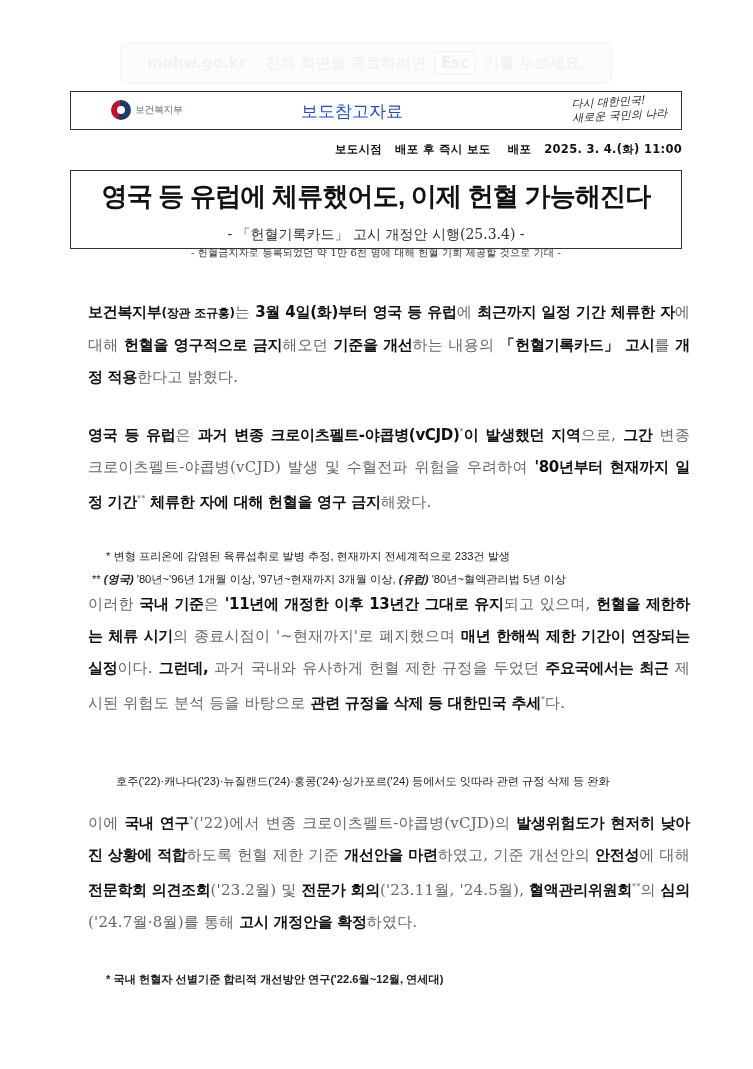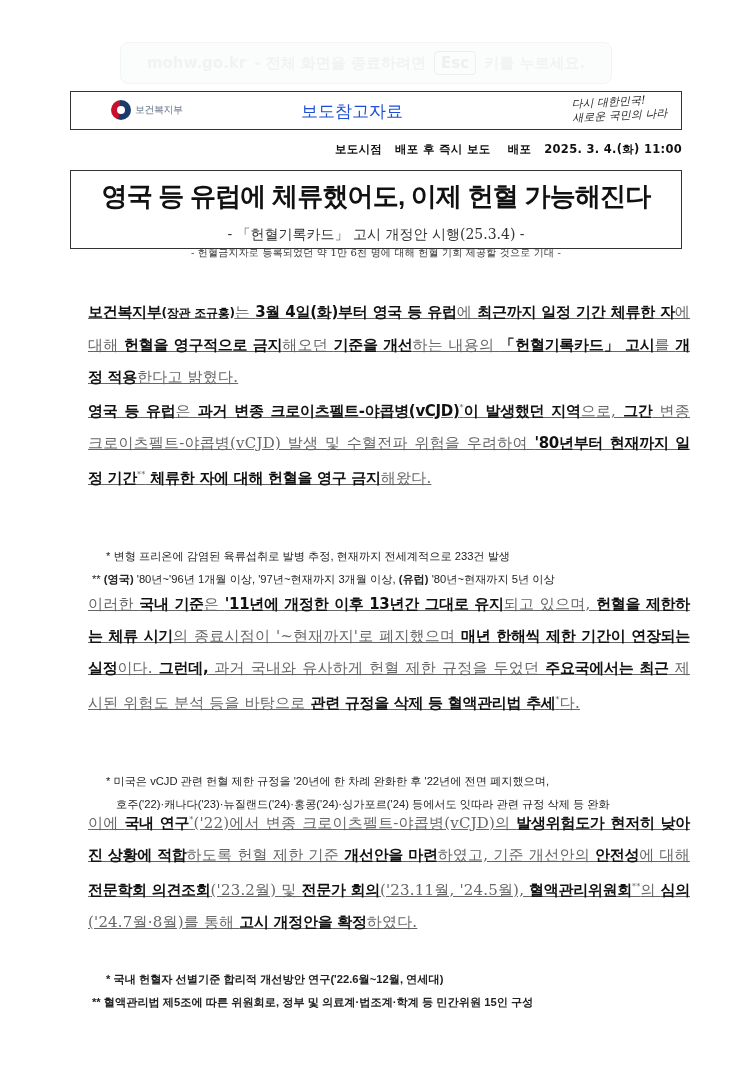--- a/index.html
+++ b/index.html
@@ -36,24 +36,24 @@
       border: 1.5px solid #333; text-align: center;
     }
     .main-title { font-size: 26px; font-weight: bold; margin-top: 8px; letter-spacing: -0.8px; font-family: "Liberation Sans", sans-serif; text-align: center; }
     .subtitle { font-family: "DejaVu Serif", serif; font-size: 14px; color: #333; margin-top: 12px; }
     .subtitle2 { font-family: "DejaVu Serif", serif; font-size: 10px; color: #333; margin-top: 2px; letter-spacing: 0.2px; }
 
     .para { position: absolute; left: 70px; width: 620px; font-size: 15px; line-height: 32px;
       font-family: "DejaVu Serif", serif; color: #666; text-align: justify; letter-spacing: 0.2px; }
     .para b { font-family: "DejaVu Sans", sans-serif; color: #111; font-weight: bold; letter-spacing: -0.3px; }
     .para sup { font-size: 8px; color: #555; }
-    .indent { padding-left: 18px; text-decoration: underline; }
+    .indent { padding-left: 18px; }
 
     .note { position: absolute; left: 92px; width: 598px; font-size: 11.2px; line-height: 23px; color: #222; font-family: "Liberation Sans", sans-serif; margin-top: 32px; }
-    .note b { font-weight: bold; }
+    .note b { font-weight: bold; font-style: italic; }
     .note .nl { display: block; white-space: nowrap; }
   </style>
 </head>
 <body>
 
 <div class="fs-notice">
   <span>mohw.go.kr</span>
   <span>- 전체 화면을 종료하려면</span>
   <span class="esc-key">Esc</span>
   <span>키를 누르세요.</span>
@@ -73,32 +73,30 @@
 
 <div class="release-info">보도시점   배포 후 즉시 보도    배포   2025. 3. 4.(화) 11:00</div>
 
 <div class="title-box">
   <div class="main-title">영국 등 유럽에 체류했어도, 이제 헌혈 가능해진다</div>
   <div class="subtitle">- 「헌혈기록카드」 고시 개정안 시행(25.3.4) -</div>
   <div class="subtitle2">- 헌혈금지자로 등록되었던 약 1만 6천 명에 대해 헌혈 기회 제공할 것으로 기대 -</div>
 </div>
 
 <div class="para indent" style="top:296px;"><b>보건복지부</b><b style="font-size: 12px;">(장관 조규홍)</b><span>는 </span><b>3월 4일(화)부터 영국 등 유럽</b><span>에 </span><b>최근까지 일정 기간 체류한 자</b><span>에 대해 </span><b>헌혈을 영구적으로 금지</b><span>해오던 </span><b>기준을 개선</b><span>하는 내용의 </span><b>「헌혈기록카드」 고시</b><span>를 </span><b>개정 적용</b><span>한다고 밝혔다.</span></div>
-<div class="para indent" style="top:392px;"><b>영국 등 유럽</b><span>은 </span><b>과거 변종 크로이츠펠트-야콥병(vCJD)</b><sup>*</sup><b>이 발생했던 지역</b><span>으로, </span><b>그간</b><span> 변종 크로이츠펠트-야콥병(vCJD) 발생 및 수혈전파 위험을 우려하여 </span><b>'80년부터 현재까지 일정 기간</b><sup>**</sup><b> 체류한 자에 대해 헌혈을 영구 금지</b><span>해왔다.</span></div>
+<div class="para indent" style="top:416px;"><b>영국 등 유럽</b><span>은 </span><b>과거 변종 크로이츠펠트-야콥병(vCJD)</b><sup>*</sup><b>이 발생했던 지역</b><span>으로, </span><b>그간</b><span> 변종 크로이츠펠트-야콥병(vCJD) 발생 및 수혈전파 위험을 우려하여 </span><b>'80년부터 현재까지 일정 기간</b><sup>**</sup><b> 체류한 자에 대해 헌혈을 영구 금지</b><span>해왔다.</span></div>
 
 <div class="note" style="top:513px;">
   <span class="nl" style="padding-left:14px;">* 변형 프리온에 감염된 육류섭취로 발병 추정, 현재까지 전세계적으로 233건 발생</span>
-  <span class="nl"><span>** </span><b>(영국)</b><span> '80년~'96년 1개월 이상, '97년~현재까지 3개월 이상, </span><b>(유럽)</b><span> '80년~현재까지 5년 이상</span></span>
+  <span class="nl"><span>** </span><b>(영국)</b><span> '80년~'96년 1개월 이상, '97년~현재까지 3개월 이상, </span><b>(유럽)</b><span> '80년~혈액관리법 5년 이상</span></span>
 </div>
 
-<div class="para indent" style="top:588px;"><span>이러한 </span><b>국내 기준</b><span>은 </span><b>'11년에 개정한 이후 13년간 그대로 유지</b><span>되고 있으며, </span><b>헌혈을 제한하는 체류 시기</b><span>의 종료시점이 '~현재까지'로 폐지했으며 </span><b>매년 한해씩 제한 기간이 연장되는 실정</b><span>이다. </span><b>그런데,</b><span> 과거 국내와 유사하게 헌혈 제한 규정을 두었던 </span><b>주요국에서는 최근</b><span> 제시된 위험도 분석 등을 바탕으로 </span><b>관련 규정을 삭제 등 혈액관리법 추세</b><sup>*</sup><span>다.</span></div>
+<div class="para indent" style="top:588px;"><span>이러한 </span><b>국내 기준</b><span>은 </span><b>'11년에 개정한 이후 13년간 그대로 유지</b><span>되고 있으며, </span><b>헌혈을 제한하는 체류 시기</b><span>의 종료시점이 '~현재까지'로 폐지했으며 </span><b>매년 한해씩 제한 기간이 연장되는 실정</b><span>이다. </span><b>그런데,</b><span> 과거 국내와 유사하게 헌혈 제한 규정을 두었던 </span><b>주요국에서는 최근</b><span> 제시된 위험도 분석 등을 바탕으로 </span><b>관련 규정을 삭제 등 대한민국 추세</b><sup>*</sup><span>다.</span></div>
 
 <div class="note" style="top:738px;">
-  <span class="nl" style="padding-left:14px;">* 미국은 vCJD 관련 헌혈 제한 규정을 '20년에 한 차례 완화한 후 '22년에 전면 폐지했으며,</span>
   <span class="nl" style="padding-left:24px;">호주('22)·캐나다('23)·뉴질랜드('24)·홍콩('24)·싱가포르('24) 등에서도 잇따라 관련 규정 삭제 등 완화</span>
 </div>
 
 <div class="para indent" style="top:804px;"><span>이에 </span><b>국내 연구</b><sup>*</sup><span>('22)에서 변종 크로이츠펠트-야콥병(vCJD)의 </span><b>발생위험도가 현저히 낮아진 상황에 적합</b><span>하도록 헌혈 제한 기준 </span><b>개선안을 마련</b><span>하였고, 기준 개선안의 </span><b>안전성</b><span>에 대해 </span><b>전문학회 의견조회</b><span>('23.2월) 및 </span><b>전문가 회의</b><span>('23.11월, '24.5월), </span><b>혈액관리위원회</b><sup>**</sup><span>의 </span><b>심의</b><span>('24.7월·8월)를 통해 </span><b>고시 개정안을 확정</b><span>하였다.</span></div>
 
 <div class="note" style="top:936px;font-weight:bold;">
   <span class="nl" style="padding-left:14px;">* 국내 헌혈자 선별기준 합리적 개선방안 연구('22.6월~12월, 연세대)</span>
-  <span class="nl">** 혈액관리법 제5조에 따른 위원회로, 정부 및 의료계·법조계·학계 등 민간위원 15인 구성</span>
 </div>
 
 </body></html>

